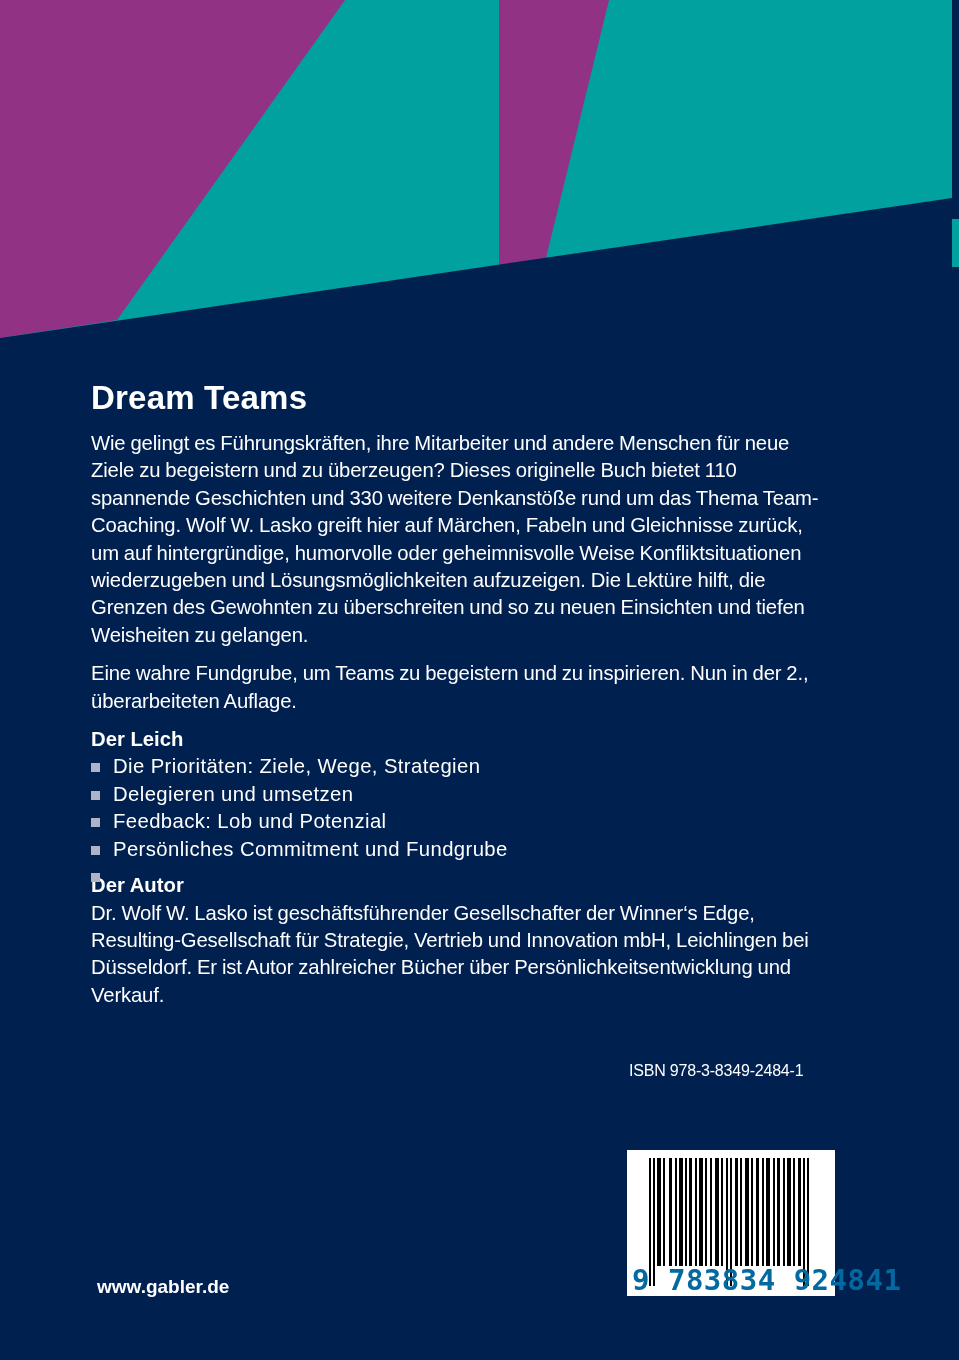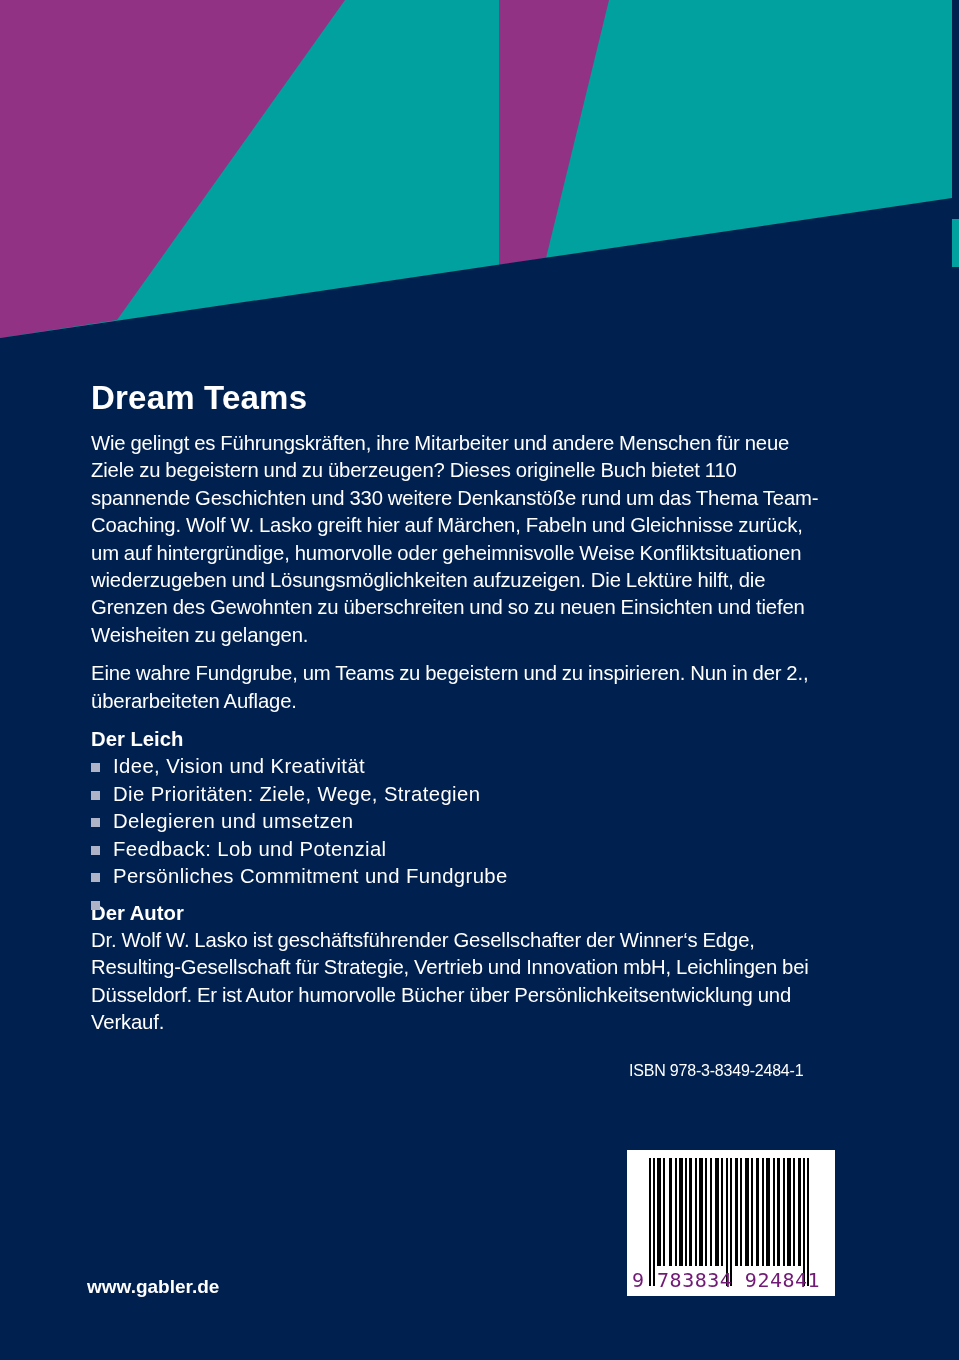--- a/index.html
+++ b/index.html
@@ -33,25 +33,25 @@
   .isbn-label {
     position: absolute; left: 629px; top: 1060px; font-size: 16px; line-height: 22px;
     letter-spacing: -0.2px;
   }
   .barcode {
     position: absolute; left: 627px; top: 1150px; width: 208px; height: 146px; background: #fff;
   }
   .barcode svg { position: absolute; left: 0; top: 0; }
   .barcode-digits {
     position: absolute; left: 5px; top: 117px; font-family: "DejaVu Sans Mono", monospace;
-    font-size: 20px; font-weight: normal; color: #701a75; line-height: 26px; letter-spacing: 0.5px;
+    font-size: 29px; font-weight: bold; color: #0369a1; line-height: 26px; letter-spacing: 0.5px;
     white-space: pre;
   }
   .url {
-    position: absolute; left: 87px; top: 1276px; font-size: 19px; font-weight: bold; line-height: 22px;
+    position: absolute; left: 97px; top: 1276px; font-size: 19px; font-weight: bold; line-height: 22px;
   }
 </style>
 </head>
 <body>
 
 <svg class="art" width="959" height="350" viewBox="0 0 959 350">
   <rect x="0" y="0" width="959" height="350" fill="#00a19e"></rect>
   <polygon points="0,0 345,0 117,320 0,338" fill="#913285"></polygon>
   <polygon points="499,0 609,0 546,258 499,265" fill="#913285"></polygon>
   <polygon points="0,338 952,198 952,350 0,350" fill="#00204f"></polygon>
@@ -59,30 +59,29 @@
   <rect x="952" y="219" width="7" height="48" fill="#00a19e"></rect>
 </svg>
 
 <div class="content">
   <h1 class="title">Dream Teams</h1>
   <p class="para">Wie gelingt es Führungskräften, ihre Mitarbeiter und andere Menschen für neue Ziele zu begeistern und zu überzeugen? Dieses originelle Buch bietet 110 spannende Geschichten und 330 weitere Denkanstöße rund um das Thema Team-Coaching. Wolf W. Lasko greift hier auf Märchen, Fabeln und Gleichnisse zurück, um auf  hintergründige, humorvolle oder geheimnisvolle Weise Konfliktsituationen wiederzugeben und Lösungsmöglichkeiten aufzu­zeigen. Die Lektüre hilft, die Grenzen des Gewohnten zu überschreiten und so zu neuen Einsichten und tiefen Weisheiten zu gelangen.</p>
   <p class="para">Eine wahre Fundgrube, um Teams zu begeistern und zu inspirieren. Nun in der 2., überarbeiteten Auflage.</p>
 
   <h2 class="heading">Der Leich</h2>
   <ul class="list">
-    <li><span class="bullet"></span><span>Idee, Vision und Kreativität</span></li>
     <li><span class="bullet"></span><span>Die Prioritäten: Ziele, Wege, Strategien</span></li>
     <li><span class="bullet"></span><span>Delegieren und umsetzen</span></li>
     <li><span class="bullet"></span><span>Feedback: Lob und Potenzial</span></li>
     <li><span class="bullet"></span><span>Persönliches Commitment und Fundgrube</span></li>
     <li><span class="bullet"></span></li>
   </ul>
 
   <h2 class="heading">Der Autor</h2>
-  <p class="para">Dr. Wolf W. Lasko ist geschäftsführender Gesellschafter der Winner‘s Edge, Resulting-Gesellschaft für Strategie, Vertrieb und Innovation mbH, Leich­lingen bei Düsseldorf. Er ist Autor humorvolle Bücher über Persönlichkeits­entwicklung und Verkauf.</p>
+  <p class="para">Dr. Wolf W. Lasko ist geschäftsführender Gesellschafter der Winner‘s Edge, Resulting-Gesellschaft für Strategie, Vertrieb und Innovation mbH, Leich­lingen bei Düsseldorf. Er ist Autor zahlreicher Bücher über Persönlichkeits­entwicklung und Verkauf.</p>
 </div>
 
 <div class="isbn-label">ISBN 978-3-8349-2484-1</div>
 
 <div class="barcode">
   <svg width="208" height="146" viewBox="0 0 208 146">
     <g fill="#000">
       <rect x="22" y="8" width="2" height="128"></rect>
       <rect x="26" y="8" width="2" height="128"></rect>
       <rect x="30" y="8" width="4" height="108"></rect>

